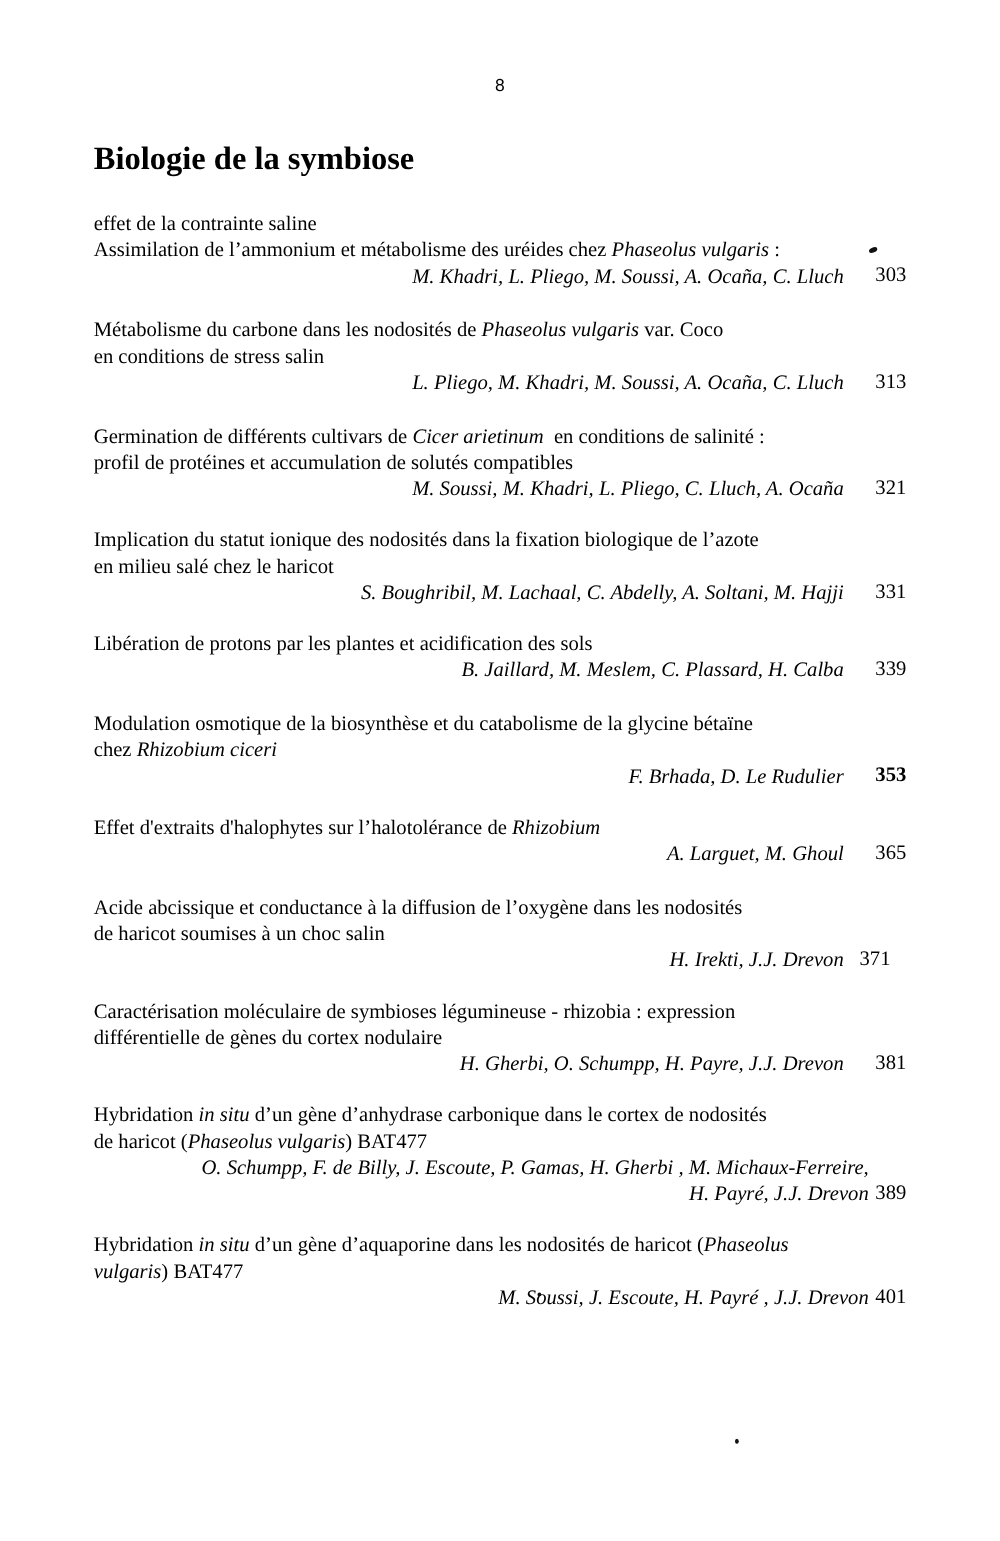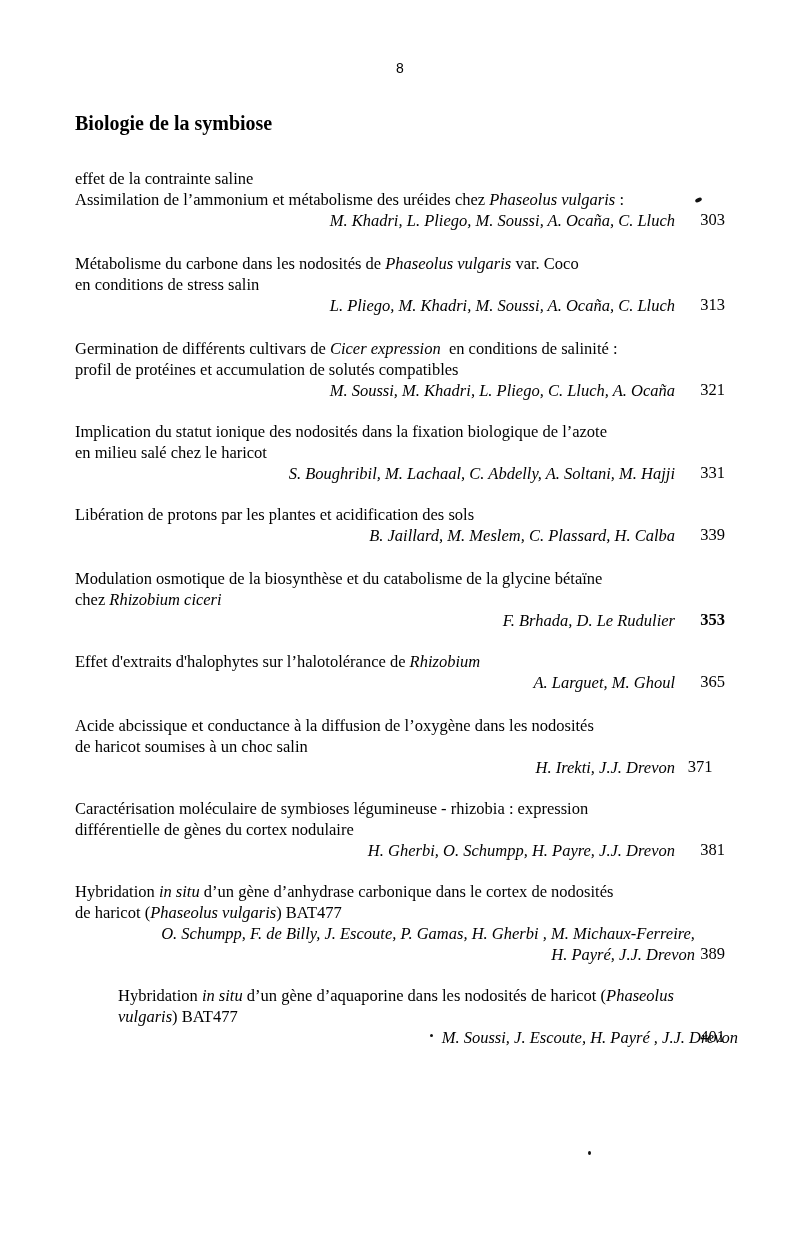--- a/index.html
+++ b/index.html
@@ -27,21 +27,21 @@
     left: 0;
     width: 800px;
     text-align: center;
     font-size: 14px;
     font-family: "Liberation Sans", sans-serif;
   }
   .section-title {
     position: absolute;
     top: 112px;
     left: 75px;
-    font-size: 20px;
+    font-size: 26px;
     font-weight: bold;
     font-family: "Liberation Serif", serif;
   }
   .toc {
     position: absolute;
     top: 168px;
     left: 75px;
     width: 650px;
   }
   .entry {
@@ -104,21 +104,21 @@
       <div class="entry-body">
         <div class="title-line">Métabolisme du carbone dans les nodosités de <em class="it">Phaseolus vulgaris</em> var. Coco</div>
         <div class="title-line">en conditions de stress salin</div>
         <div class="authors">L. Pliego, M. Khadri, M. Soussi, A. Ocaña, C. Lluch</div>
       </div>
       <div class="page-num" style="top:42px;">313</div>
     </div>
 
     <div class="entry" style="margin-bottom:20px;">
       <div class="entry-body">
-        <div class="title-line">Germination de différents cultivars de <em class="it">Cicer expression</em>&nbsp; en conditions de salinité :</div>
+        <div class="title-line">Germination de différents cultivars de <em class="it">Cicer arietinum</em>&nbsp; en conditions de salinité :</div>
         <div class="title-line">profil de protéines et accumulation de solutés compatibles</div>
         <div class="authors">M. Soussi, M. Khadri, L. Pliego, C. Lluch, A. Ocaña</div>
       </div>
       <div class="page-num" style="top:42px;">321</div>
     </div>
 
     <div class="entry" style="margin-bottom:20px;">
       <div class="entry-body">
         <div class="title-line">Implication du statut ionique des nodosités dans la fixation biologique de l’azote</div>
         <div class="title-line">en milieu salé chez le haricot</div>
@@ -174,21 +174,21 @@
       <div class="entry-body" style="width:620px;">
         <div class="title-line">Hybridation <em class="it">in situ</em> d’un gène d’anhydrase carbonique dans le cortex de nodosités</div>
         <div class="title-line">de haricot (<em class="it">Phaseolus vulgaris</em>) BAT477</div>
         <div class="authors">O. Schumpp, F. de Billy, J. Escoute, P. Gamas, H. Gherbi , M. Michaux-Ferreire,</div>
         <div class="authors">H. Payré, J.J. Drevon</div>
       </div>
       <div class="page-num" style="top:63px;">389</div>
     </div>
 
     <div class="entry" style="margin-bottom:20px;">
-      <div class="entry-body" style="width:620px;margin-left:43px;">
+      <div class="entry-body" style="width:620px;">
         <div class="title-line">Hybridation <em class="it">in situ</em> d’un gène d’aquaporine dans les nodosités de haricot (<em class="it">Phaseolus</em></div>
         <div class="title-line"><em class="it">vulgaris</em>) BAT477</div>
         <div class="authors">M. Soussi, J. Escoute, H. Payré , J.J. Drevon</div>
       </div>
       <div class="page-num" style="top:42px;">401</div>
       <div class="mark-dot" style="left:355px; top:49px; width:3px; height:3px;"></div>
     </div>
 
   </div>
 

